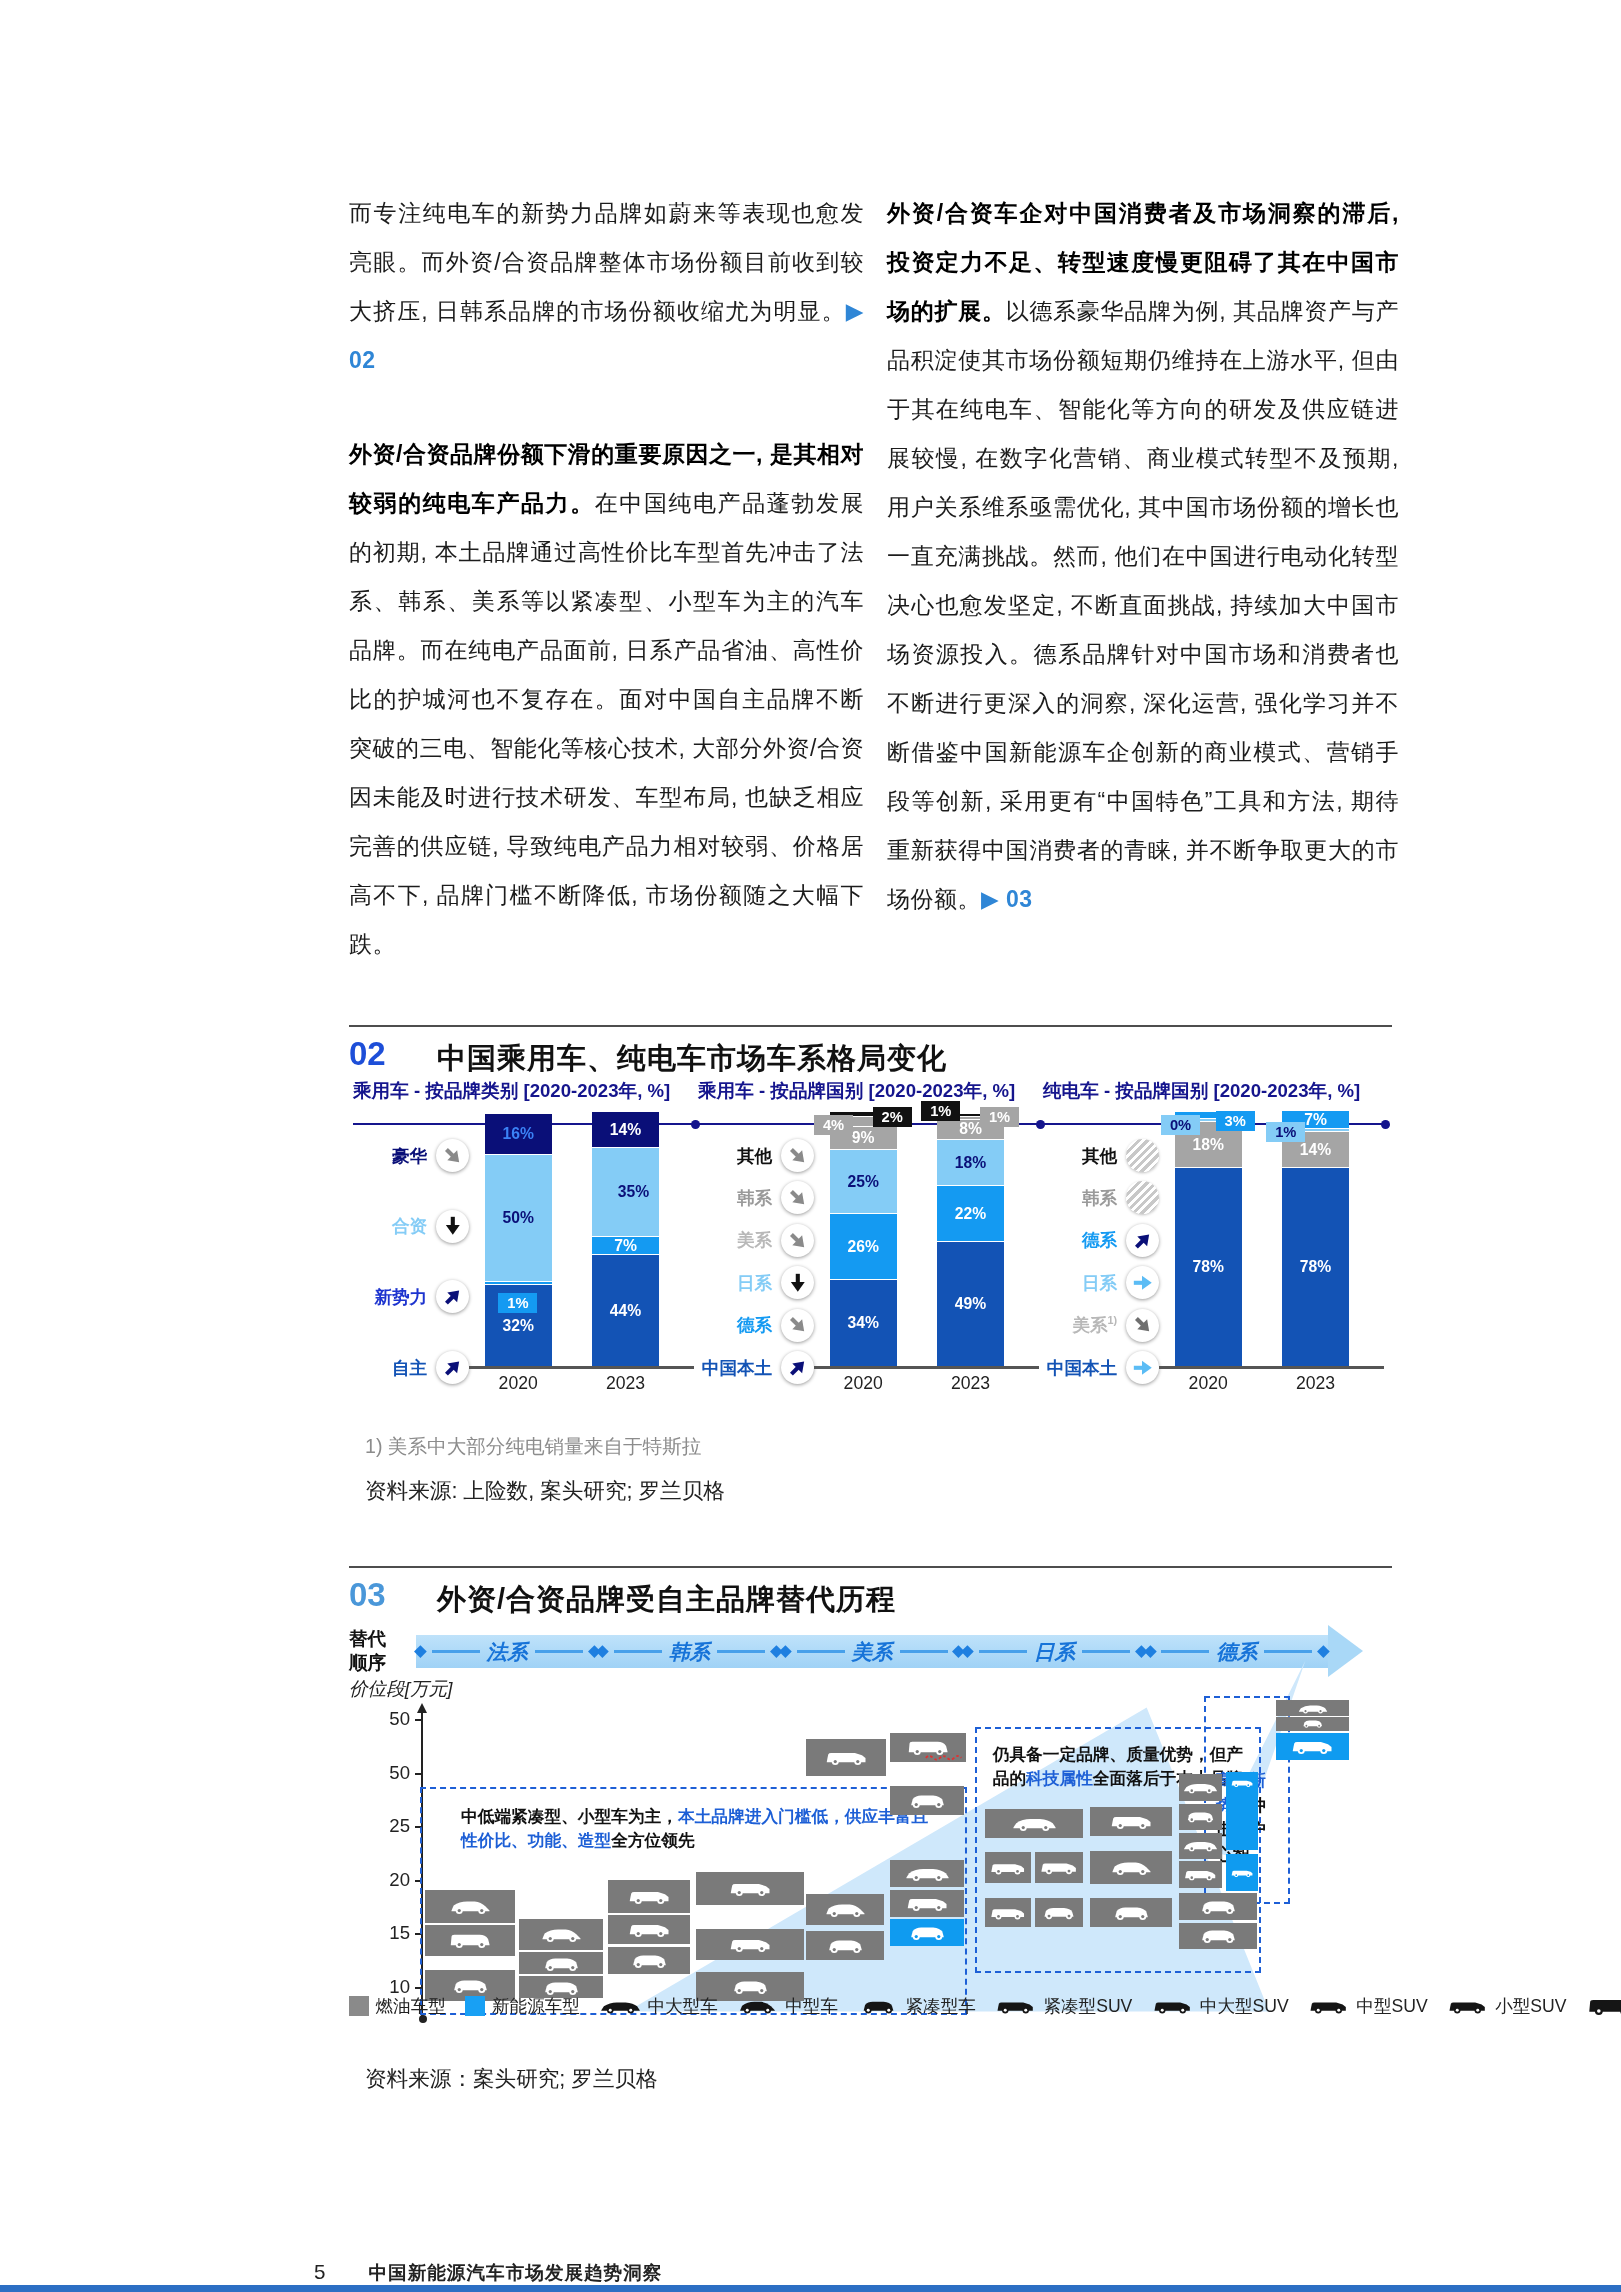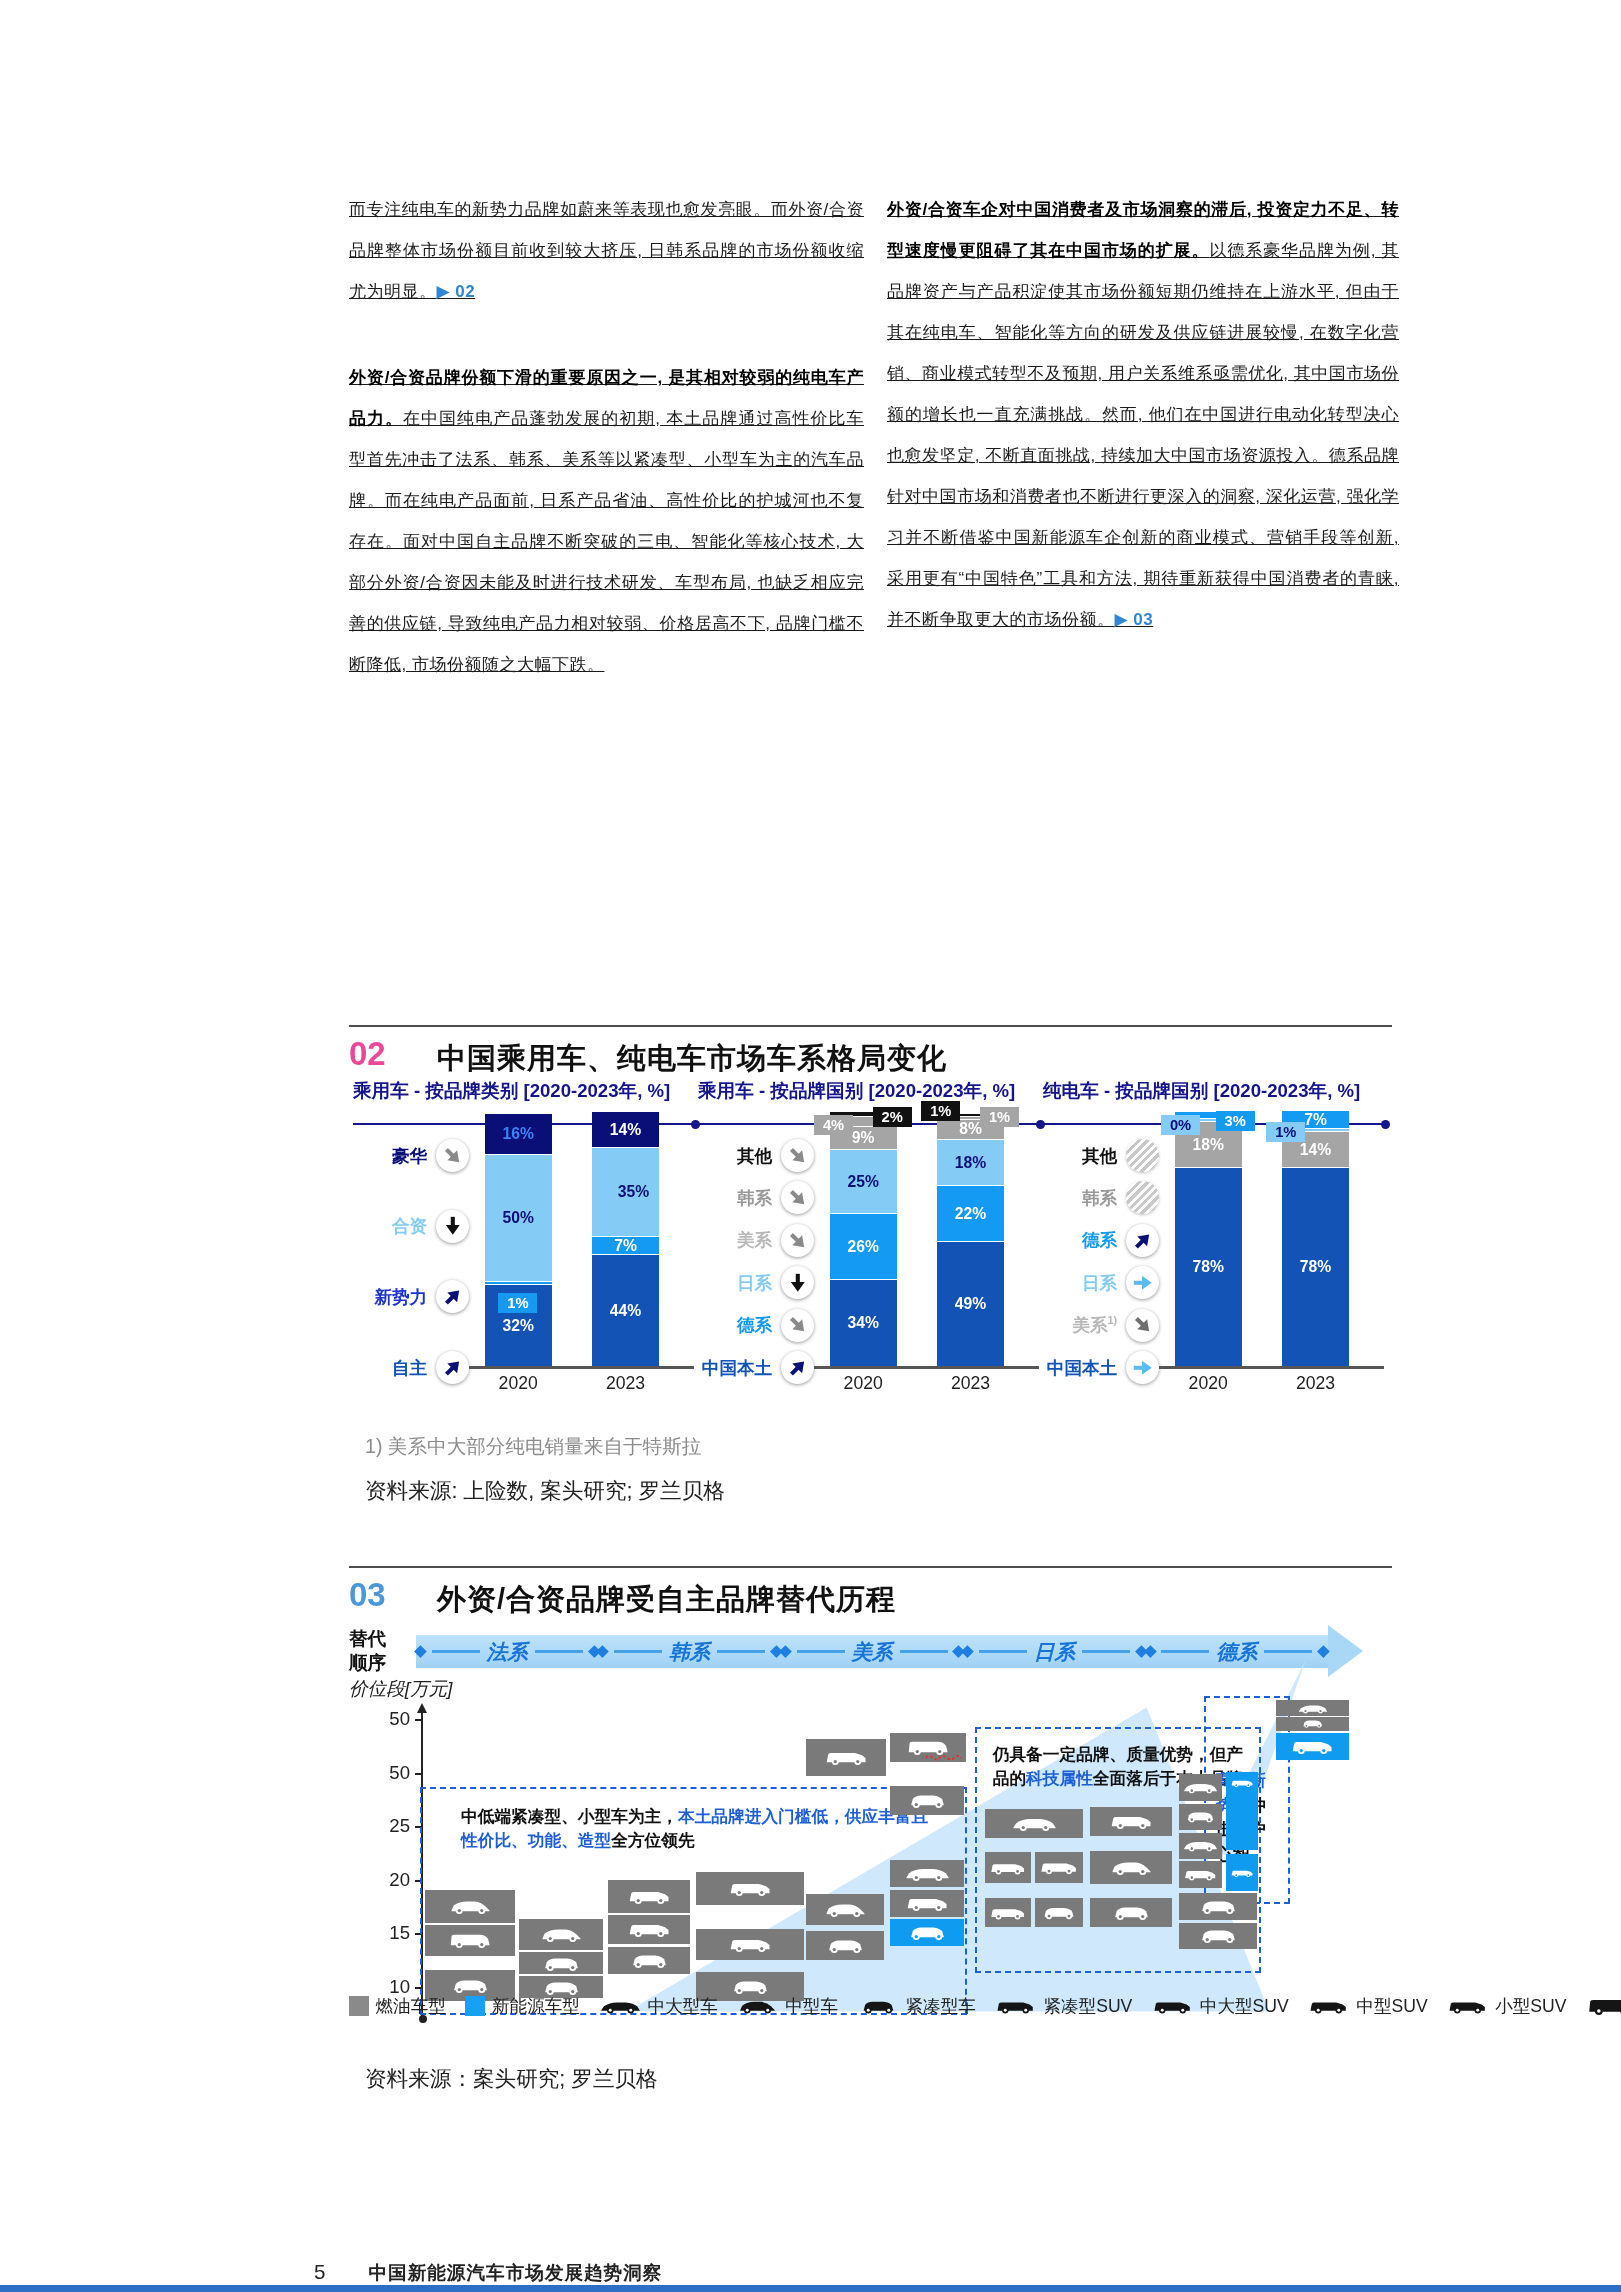--- a/index.html
+++ b/index.html
@@ -1,21 +1,21 @@
 <!DOCTYPE html>
 <html><head>
 <meta charset="utf-8">
 <style>
   html,body{margin:0;padding:0;background:#e8e8e8;}
   .page{position:relative;width:1621px;height:2293px;background:#ffffff;margin:0 auto;
         font-family:"Liberation Sans","DejaVu Sans",sans-serif;overflow:hidden;}
   .abs{position:absolute;}
   
   .col{position:absolute;top:189px;text-align:justify;color:#1a1a1a;}
-  .para{font-size:17px;line-height:41px;letter-spacing:0.5px;text-decoration:underline;}
+  .para{font-size:23px;line-height:49px;letter-spacing:0.5px;}
   .para + .para{margin-top:45px;}
   .t-n{font-weight:400;color:#1c1c1c;}
   .t-b{font-weight:700;color:#000;}
   .t-r{font-weight:700;cursor:pointer;}
   
   .rule{position:absolute;left:349px;width:1043px;height:2px;background:#4d4d4d;}
   .sec-num{position:absolute;font-size:33px;font-weight:700;}
   .sec-title{position:absolute;font-size:29px;font-weight:700;color:#111;letter-spacing:1px;}
   
   .chart{position:absolute;top:1078px;width:345px;height:353px;}
@@ -78,21 +78,21 @@
 
   <div class="col" id="col-left" style="left:349px;width:515px;">
       <div class="para"><span class="t-n">而专注纯电车的新势力品牌如蔚来等表现也愈发亮眼。而外资/合资品牌整体市场份额目前收到较大挤压, 日韩系品牌的市场份额收缩尤为明显。</span><span class="t-r" style="color: rgb(47, 134, 214);">▶ 02</span></div>
       <div class="para"><span class="t-b">外资/合资品牌份额下滑的重要原因之一, 是其相对较弱的纯电车产品力。</span><span class="t-n">在中国纯电产品蓬勃发展的初期, 本土品牌通过高性价比车型首先冲击了法系、韩系、美系等以紧凑型、小型车为主的汽车品牌。而在纯电产品面前, 日系产品省油、高性价比的护城河也不复存在。面对中国自主品牌不断突破的三电、智能化等核心技术, 大部分外资/合资因未能及时进行技术研发、车型布局, 也缺乏相应完善的供应链, 导致纯电产品力相对较弱、价格居高不下, 品牌门槛不断降低, 市场份额随之大幅下跌。</span></div>
     </div>
   <div class="col" id="col-right" style="left:887px;width:512px;">
       <div class="para"><span class="t-b">外资/合资车企对中国消费者及市场洞察的滞后, 投资定力不足、转型速度慢更阻碍了其在中国市场的扩展。</span><span class="t-n">以德系豪华品牌为例, 其品牌资产与产品积淀使其市场份额短期仍维持在上游水平, 但由于其在纯电车、智能化等方向的研发及供应链进展较慢, 在数字化营销、商业模式转型不及预期, 用户关系维系亟需优化, 其中国市场份额的增长也一直充满挑战。然而, 他们在中国进行电动化转型决心也愈发坚定, 不断直面挑战, 持续加大中国市场资源投入。德系品牌针对中国市场和消费者也不断进行更深入的洞察, 深化运营, 强化学习并不断借鉴中国新能源车企创新的商业模式、营销手段等创新, 采用更有“中国特色”工具和方法, 期待重新获得中国消费者的青睐, 并不断争取更大的市场份额。</span><span class="t-r" style="color: rgb(47, 134, 214);">▶ 03</span></div>
     </div>
 
   <div class="rule" style="top:1025px;"></div>
-  <div class="sec-num" style="left:349px;top:1035px;color:#ec4899;">02</div>
+  <div class="sec-num" style="left:349px;top:1035px;color:#1d4ed8;">02</div>
   <div class="sec-title" style="left:437px;top:1039px;">中国乘用车、纯电车市场车系格局变化</div>
   <div id="charts">
       <div class="chart" style="left: 353px;">
         <div class="ch-subwrap"><span class="ch-sub">乘用车 - 按品牌类别 [2020-2023年, %]</span><span class="ch-dot"></span></div>
         <div class="ch-body">
           <div class="ch-leg">
             <div class="leg-row">
               <span class="leg-lab" style="color: rgb(10, 15, 120);">豪华</span>
               <span class="leg-ic">
                 <svg width="19.6" height="19.6" viewBox="0 0 24 24">

